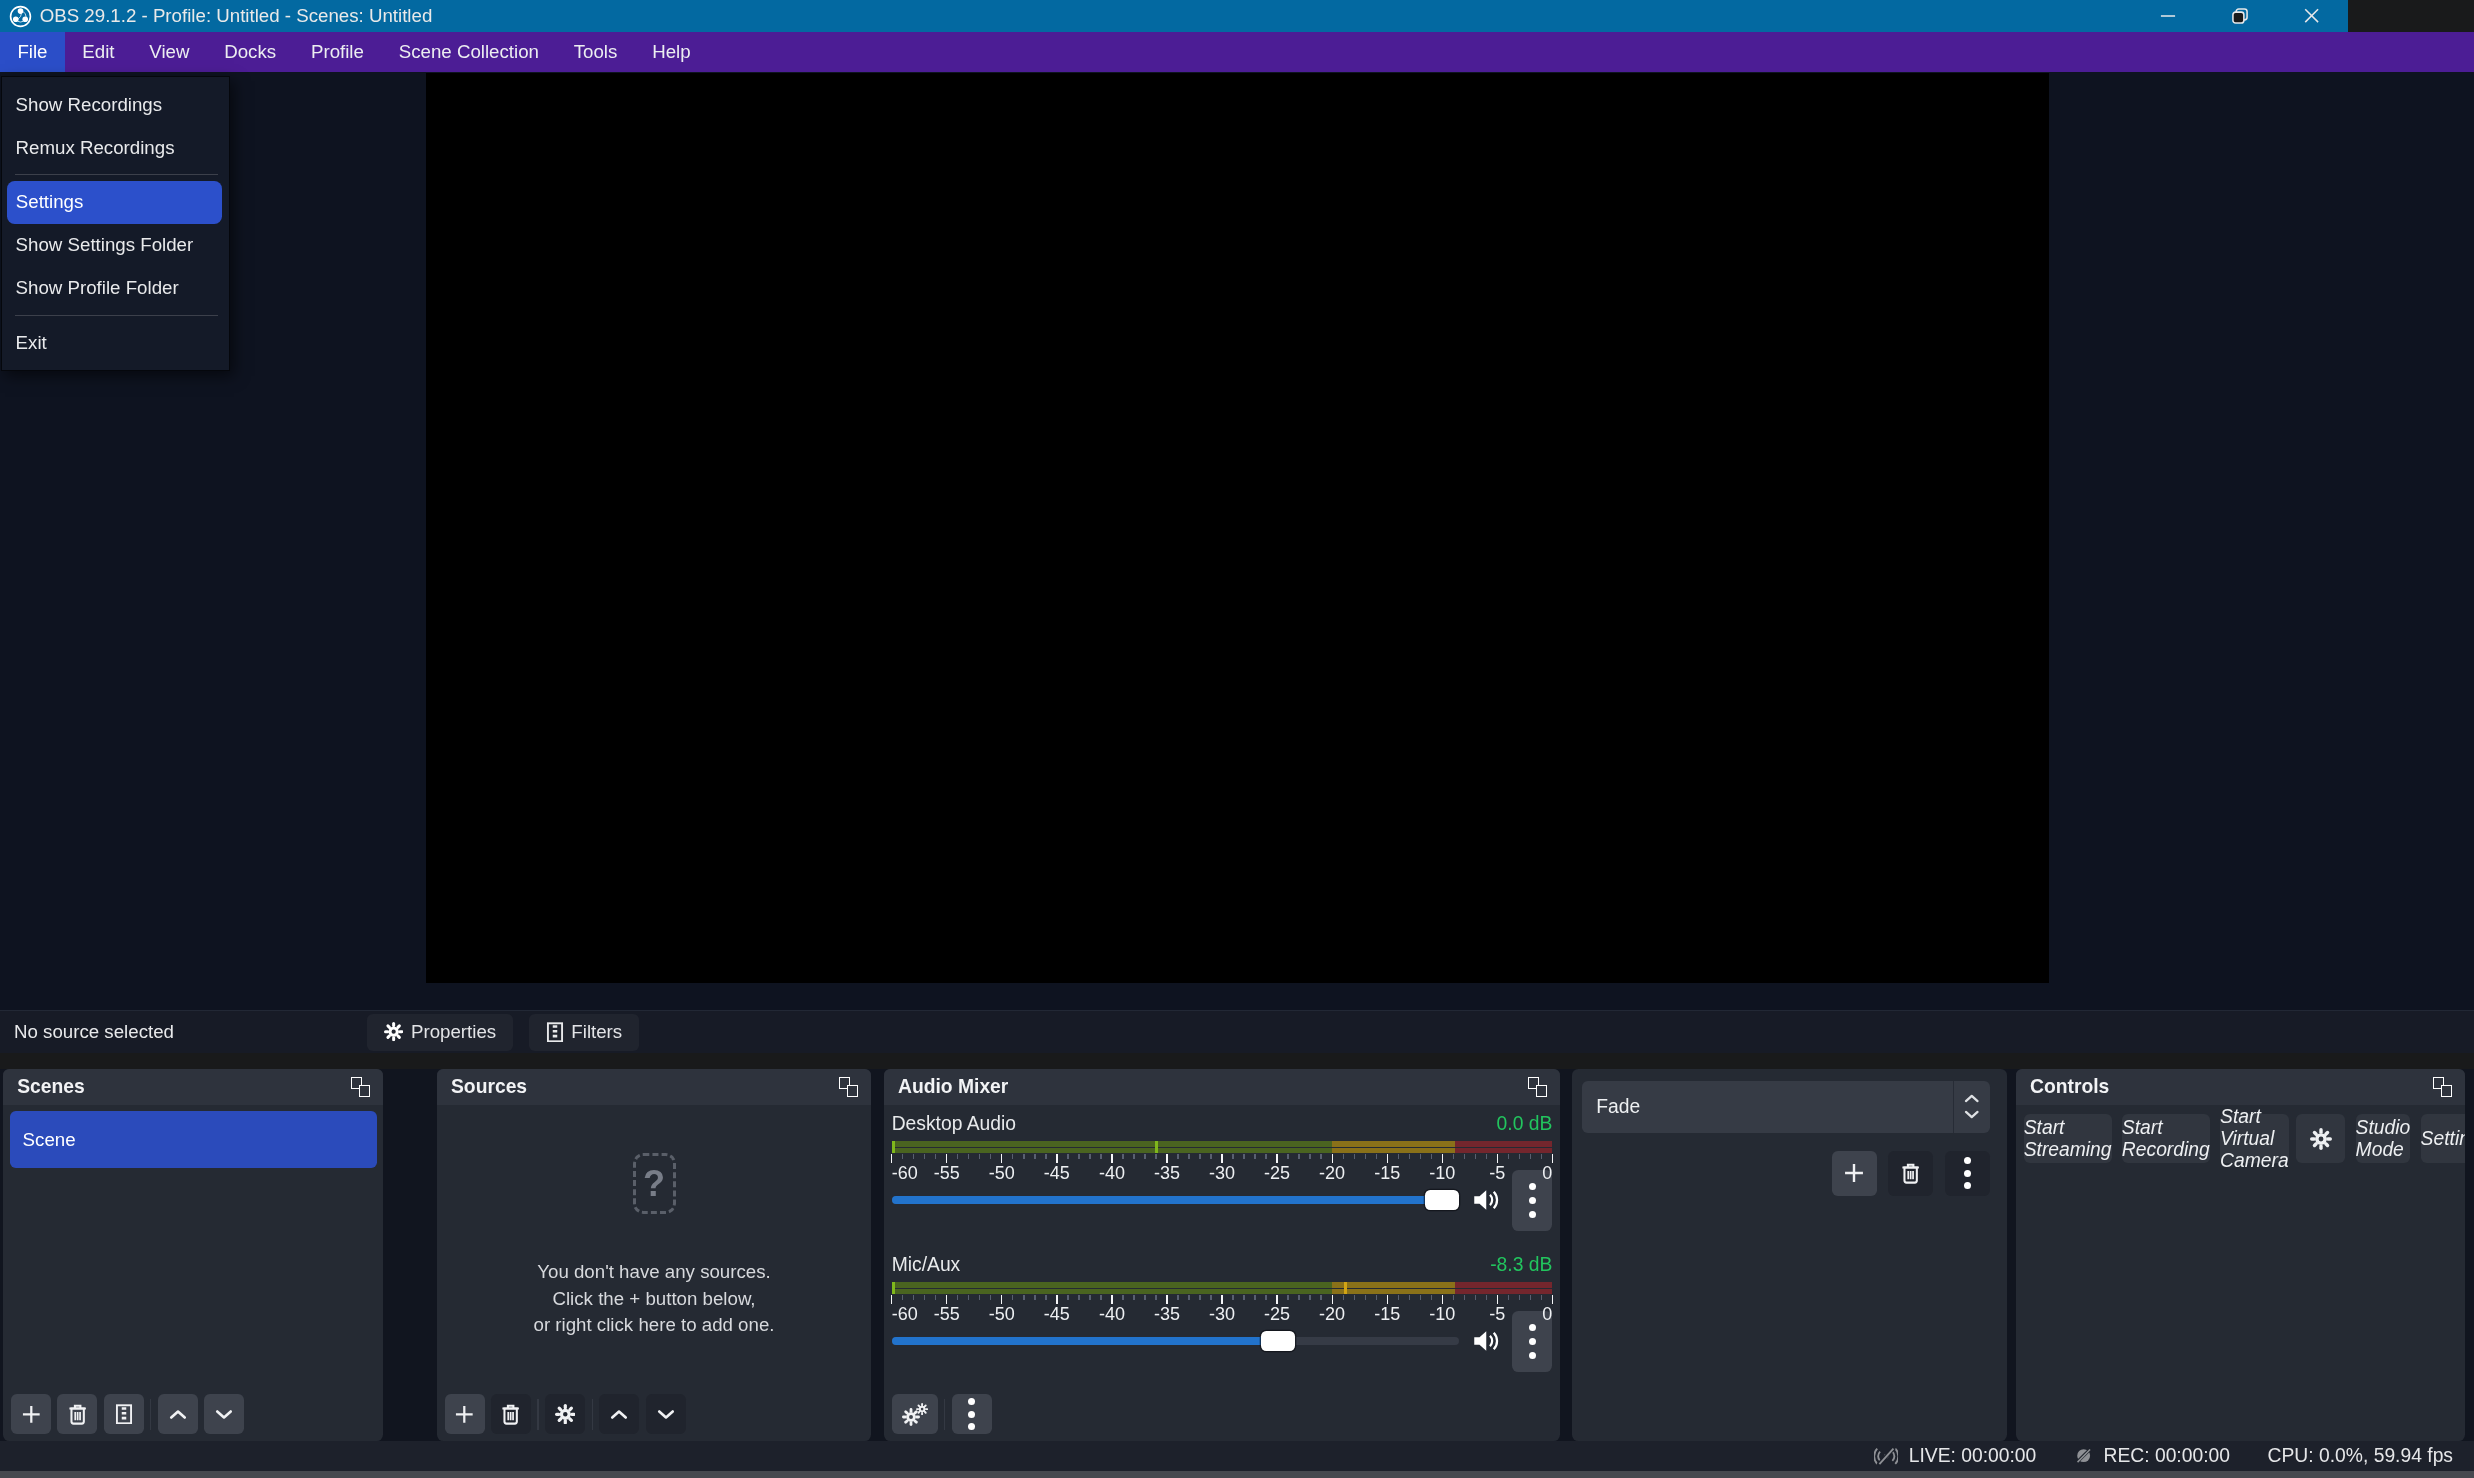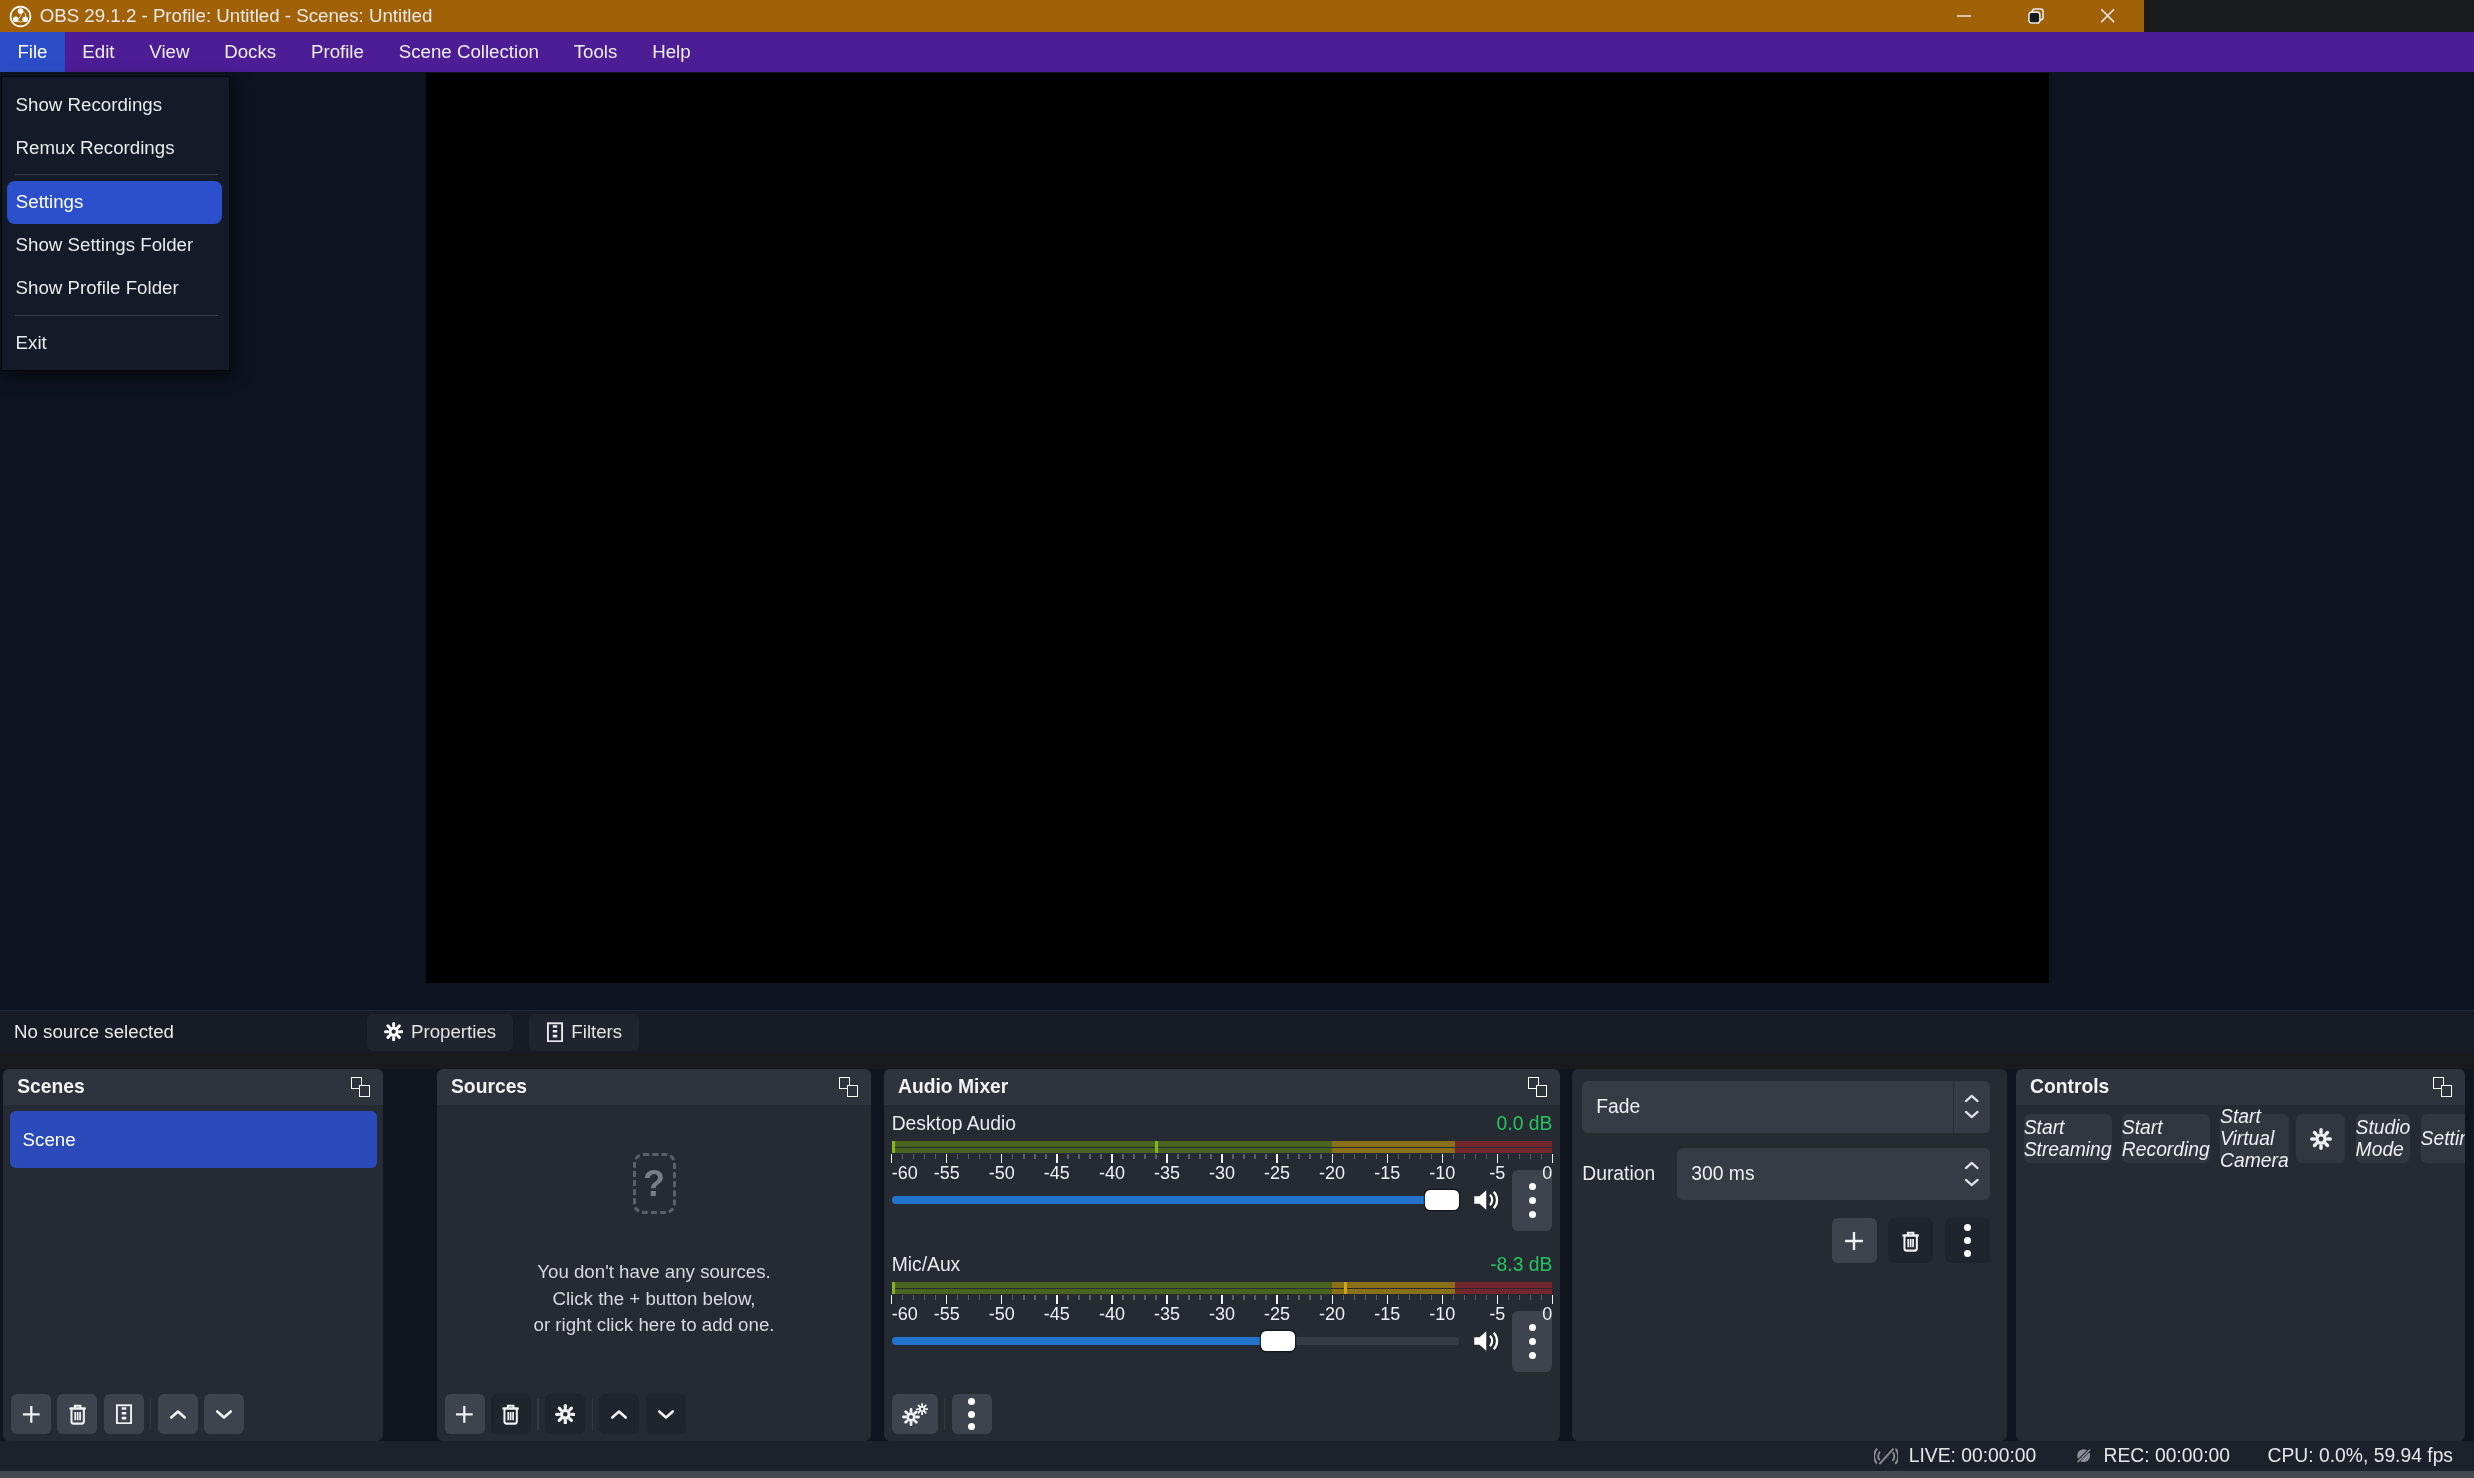--- a/index.html
+++ b/index.html
@@ -1,21 +1,21 @@
 <!DOCTYPE html>
 <html style="font-size:10.3px"><head>
 <meta charset="utf-8">
 <style>
   * { margin:0; padding:0; box-sizing:border-box; }
   html,body { width:2475px; height:1478px; overflow:hidden; background:#191a1b;
     font-family:"Liberation Sans","DejaVu Sans",sans-serif; color:#e9ebee; }
   svg { display:block; }
 
   
-  .titlebar { position:absolute; left:0; top:0; width:2144px; height:32px; background:#a16207;
+  .titlebar { position:absolute; left:0; top:0; width:2348px; height:32px; background:#0369a1;
     display:flex; align-items:center; }
   .obs-logo { margin:0 7.7px 0 9px; }
   .title-text { font-size:18.7px; color:#e9e9e9; }
   .win-controls { margin-left:auto; display:flex; height:32px; }
   .win-btn { width:72px; height:32px; display:flex; align-items:center; justify-content:center; color:#e6e7e9; }
 
   
   .menubar { position:absolute; left:0; top:32px; width:2475px; height:40px; background:#4c1d95;
     display:flex; align-items:stretch; }
   .menu-item { font-size:18.7px; padding:0 17.4px; display:flex; align-items:center; color:#eceef1; }
@@ -607,34 +607,20 @@
         <span class="sel-text">Fade</span>
         <span class="sel-arrows">
           <svg width="15.5" height="9" viewBox="0 0 24 14">
                 <use href="#i-chev-up"></use>
               </svg>
           <svg width="15.5" height="9" viewBox="0 0 24 14">
                 <use href="#i-chev-down"></use>
               </svg>
         </span>
       </div>
-      <div class="dur-row">
-        <span class="dur-label">Duration</span>
-        <div class="spin-box">
-          <span class="spin-text">300 ms</span>
-          <span class="spin-arrows">
-            <svg width="15.5" height="9" viewBox="0 0 24 14">
-                  <use href="#i-chev-up"></use>
-                </svg>
-            <svg width="15.5" height="9" viewBox="0 0 24 14">
-                  <use href="#i-chev-down"></use>
-                </svg>
-          </span>
-        </div>
-      </div>
       <div class="trans-btns">
         <div class="tb-btn">
               <svg width="22" height="22" viewBox="0 0 32 32">
                 <use href="#i-plus"></use>
               </svg>
             </div>
         <div class="tb-btn dark">
               <svg width="19.3" height="22" viewBox="0 0 28 32">
                 <use href="#i-trash"></use>
               </svg>

